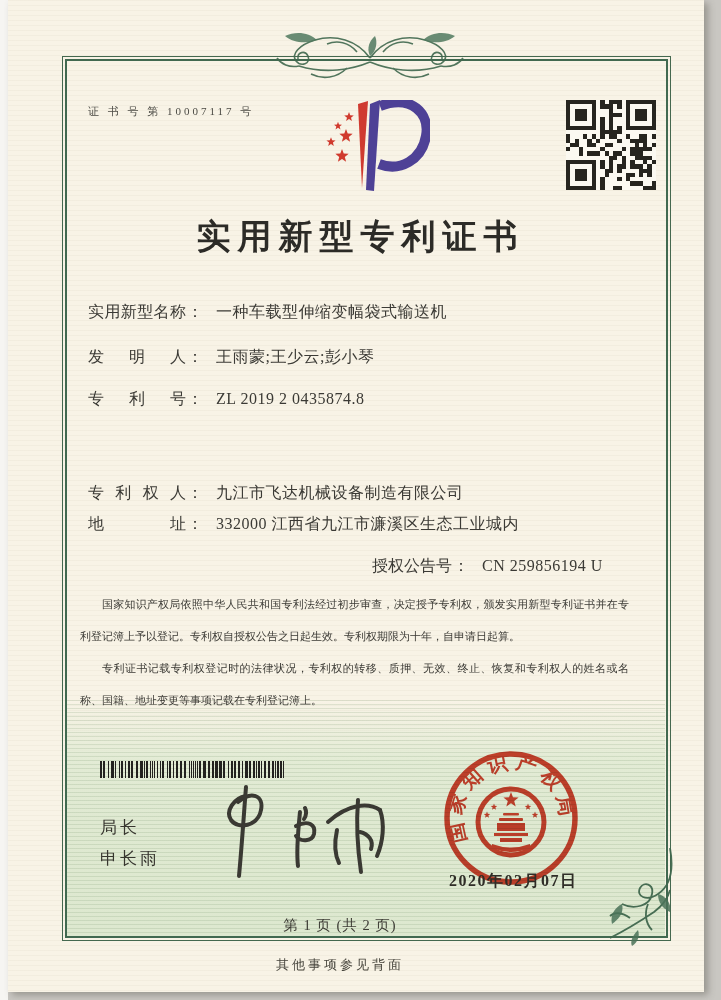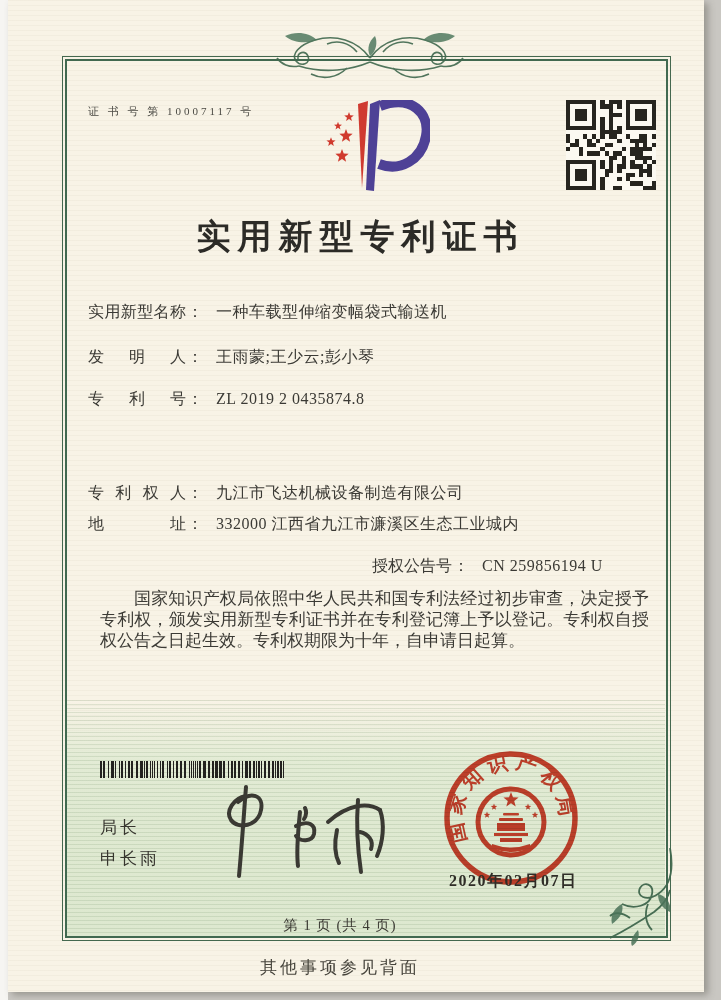--- a/index.html
+++ b/index.html
@@ -25,34 +25,34 @@
   #page-title{left:0;top:214px;width:100%;text-align:center;font-size:34px;
       font-weight:700;letter-spacing:7px;color:#2c2b27;}
   
   .field-row{position:absolute;left:88px;width:560px;font-size:16px;color:#3b3a35;white-space:nowrap;}
   .flabel{display:inline-block;width:98px;text-align:justify;text-align-last:justify;vertical-align:bottom;}
   .colon{display:inline-block;margin-left:1px;}
   .fvalue{margin-left:9px;letter-spacing:.5px;text-align:right;}
   .flabel2{display:inline-block;}
   #row-grant .group2{position:absolute;left:284px;top:0;}
   
-  #body-text{left:100px;top:588px;width:549px;font-size:17px;line-height:21px;
+  #body-text{left:80px;top:588px;width:549px;font-size:11px;line-height:32px;
       text-align:justify;color:#3b3a35;}
   #body-text p{margin:0;text-indent:2em;}
   
   #barcode{left:100px;top:761px;width:186px;height:17px;display:flex;align-items:stretch;}
   #barcode i{display:block;height:100%;}
   #barcode i.bar{background:#23221f;}
   
   #signer{left:100px;top:812px;font-size:17px;letter-spacing:3px;color:#37362f;line-height:31px;}
   
   #seal-date{left:449px;top:871px;font-size:16px;letter-spacing:1.5px;color:#2f2d27;font-weight:600;}
   
   #page-info{left:0;top:916px;width:680px;text-align:center;font-size:14.5px;letter-spacing:1px;color:#3c3b34;}
-  #back-note{left:0;top:956px;width:680px;text-align:center;font-size:17px;letter-spacing:3px;color:#46443c;}
+  #back-note{left:0;top:956px;width:680px;text-align:center;font-size:13px;letter-spacing:3px;color:#46443c;}
   svg{display:block;}
   #qr-box{left:566px;top:100px;width:90px;height:90px;background:#fbf9f1;}
   .seal-wrap{left:426px;top:736px;width:170px;height:170px;opacity:.92;mix-blend-mode:multiply;}
 </style>
 </head>
 <body>
 
 <div id="stage">
   <div id="paper"></div>
 
@@ -264,20 +264,21 @@
   </div>
   <div class="field-row" id="row-grant" style="top:556px">
     <span class="group2">
       <span class="flabel2">授权公告号</span><span class="colon">：</span>
       <span class="fvalue">CN 259856194 U</span>
     </span>
   </div>
 
   <div id="body-text" class="abs">
     <p>国家知识产权局依照中华人民共和国专利法经过初步审查，决定授予专利权，颁发实用新型专利证书并在专利登记簿上予以登记。专利权自授权公告之日起生效。专利权期限为十年，自申请日起算。</p>
+    <p>专利证书记载专利权登记时的法律状况，专利权的转移、质押、无效、终止、恢复和专利权人的姓名或名称、国籍、地址变更等事项记载在专利登记簿上。</p>
   </div>
 
   <div id="barcode" class="abs">
       <i class="bar" style="width: 2px;"></i>
       <i style="width: 1px;"></i>
       <i class="bar" style="width: 2px;"></i>
       <i style="width: 3px;"></i>
       <i class="bar" style="width: 1px;"></i>
       <i style="width: 2px;"></i>
       <i class="bar" style="width: 3px;"></i>
@@ -426,16 +427,16 @@
       <rect x="77" y="77" width="16" height="2.6" rx="1"></rect>
       <rect x="71" y="87" width="28" height="8"></rect>
       <rect x="68" y="97" width="34" height="3"></rect>
       <rect x="74" y="102" width="22" height="4"></rect>
       <path d="M66,112 Q85,120 104,112 L104,108 Q85,115 66,108 Z"></path>
     </g>
   </svg>
 
   <div id="seal-date" class="abs">2020年02月07日</div>
 
-  <div id="page-info" class="abs">第 1 页 (共 4 页)</div>
+  <div id="page-info" class="abs">第 1 页 (共 2 页)</div>
 
   <div id="back-note" class="abs">其他事项参见背面</div>
 </div>
 
 </body></html>

